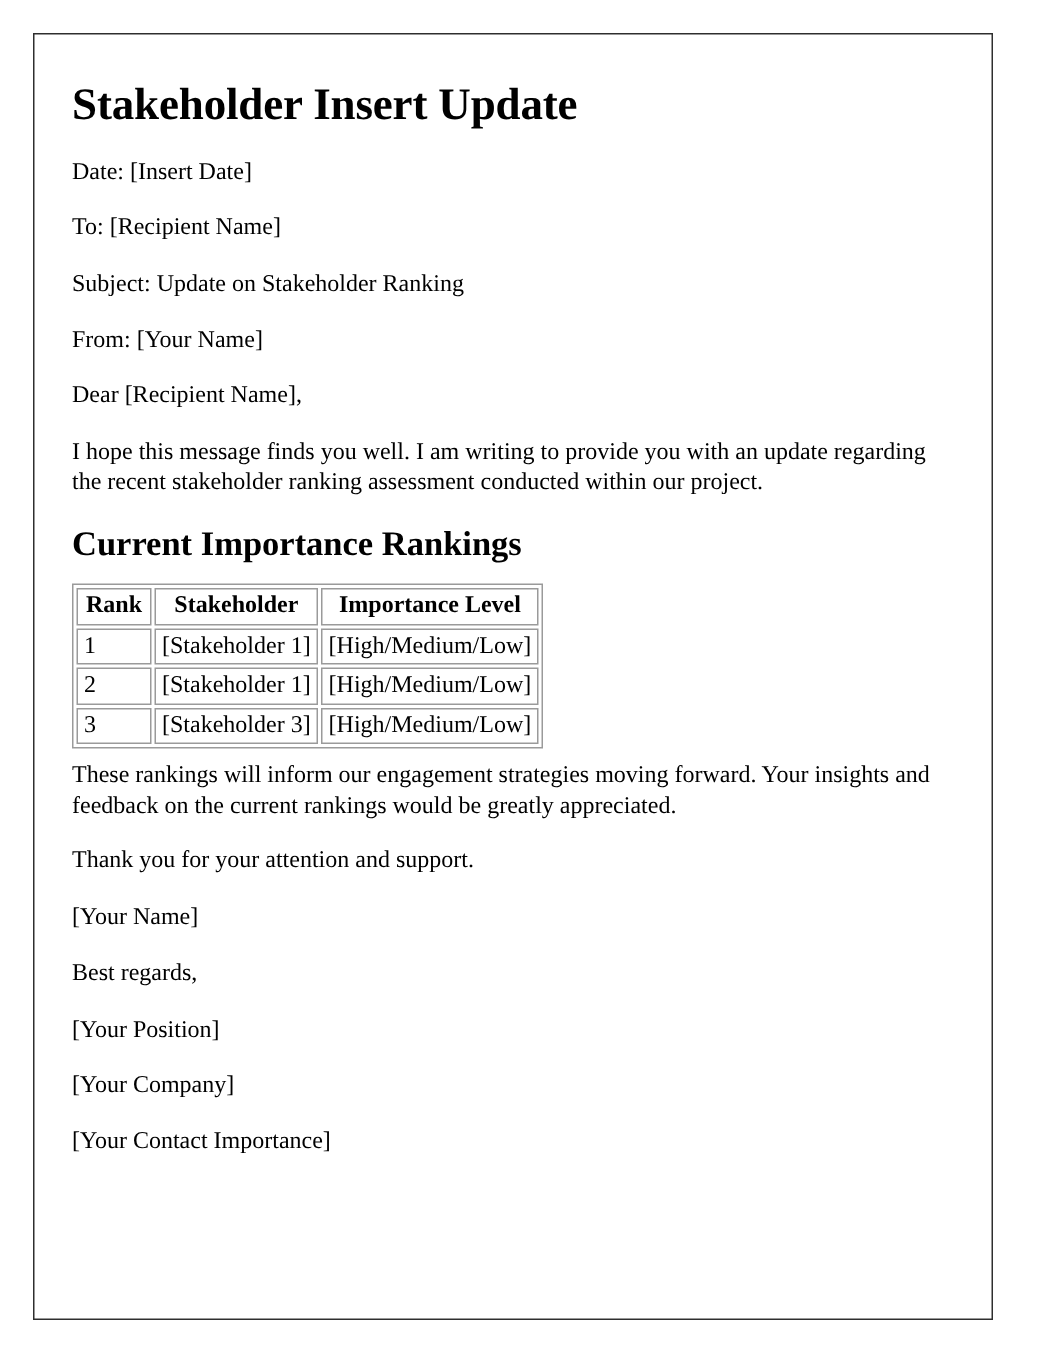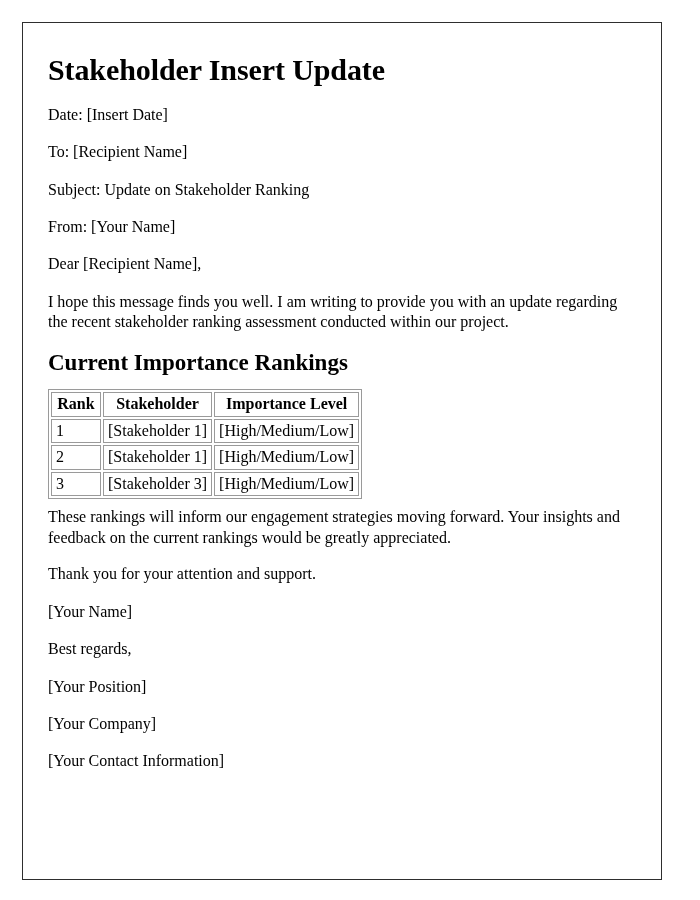--- a/index.html
+++ b/index.html
@@ -150,16 +150,16 @@
 
     <p class="doc-p body-paragraph">These rankings will inform our engagement strategies moving forward. Your insights and feedback on the current rankings would be greatly appreciated.</p>
 
     <p class="doc-p">Thank you for your attention and support.</p>
 
     <p class="doc-p sig-line">[Your Name]</p>
 
     <p class="doc-p">Best regards,</p>
     <p class="doc-p sig-line">[Your Position]</p>
     <p class="doc-p sig-line">[Your Company]</p>
-    <p class="doc-p sig-line">[Your Contact Information]</p>
+    <p class="doc-p sig-line">[Your Contact Importance]</p>
 
   </div>
 </div>
 
 </body></html>

